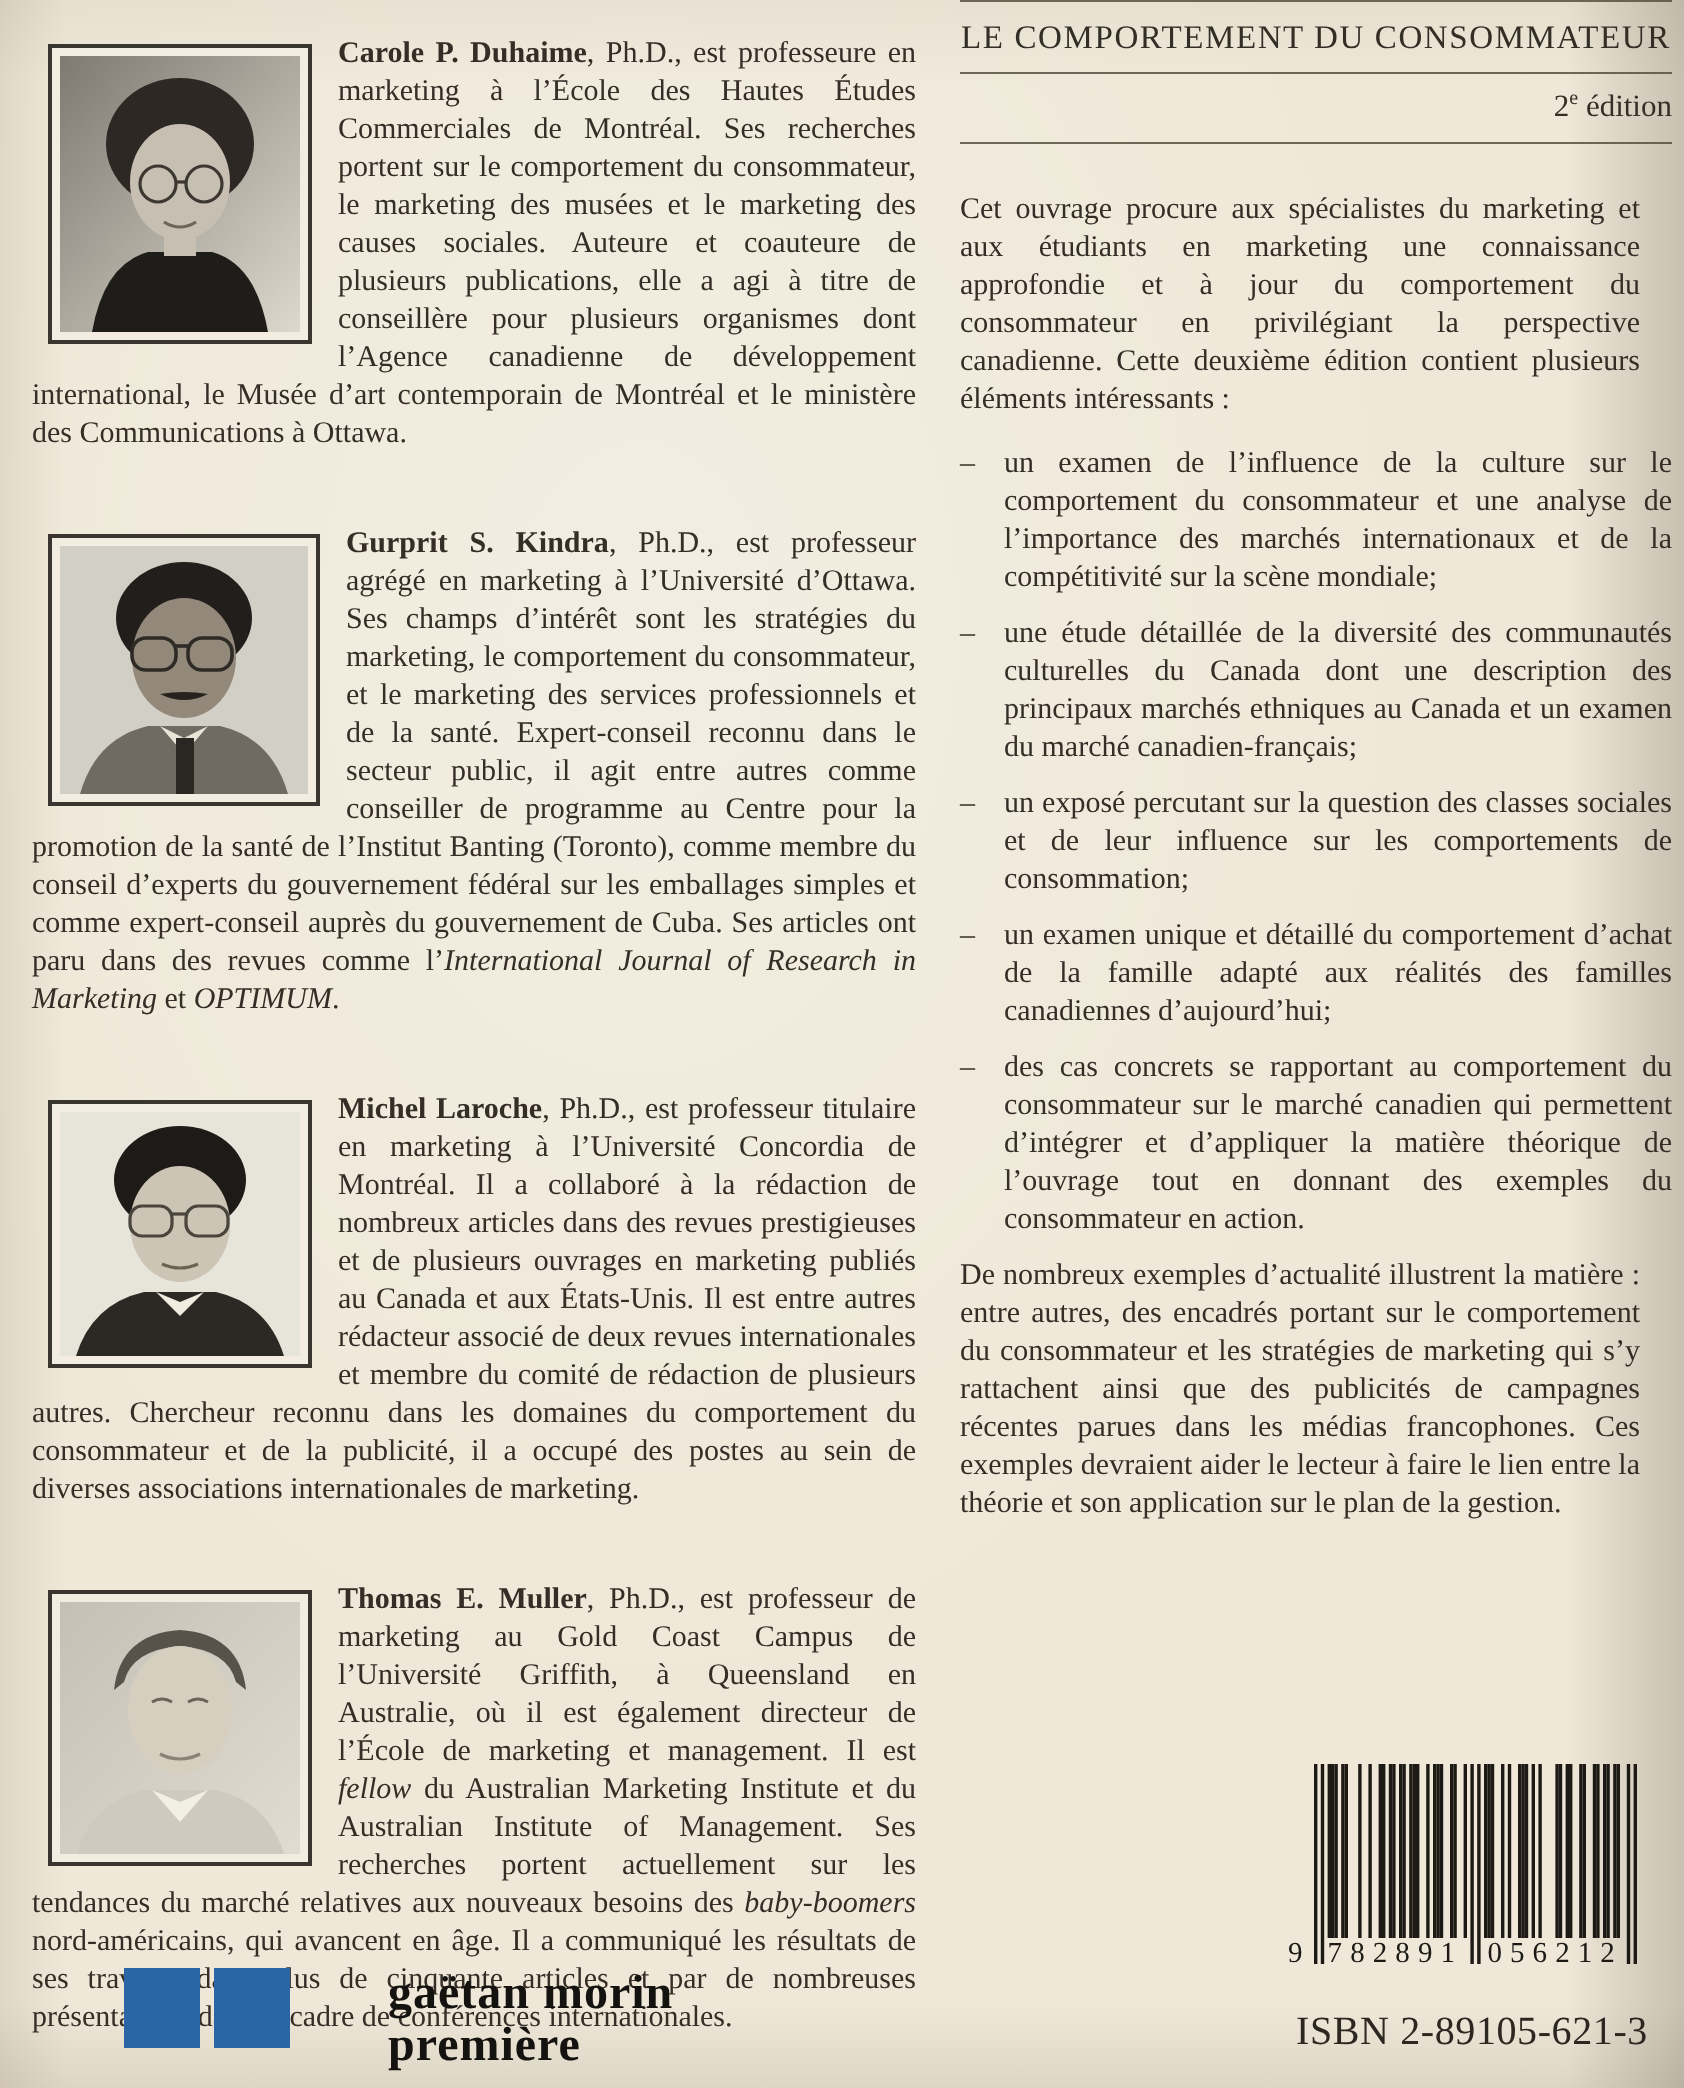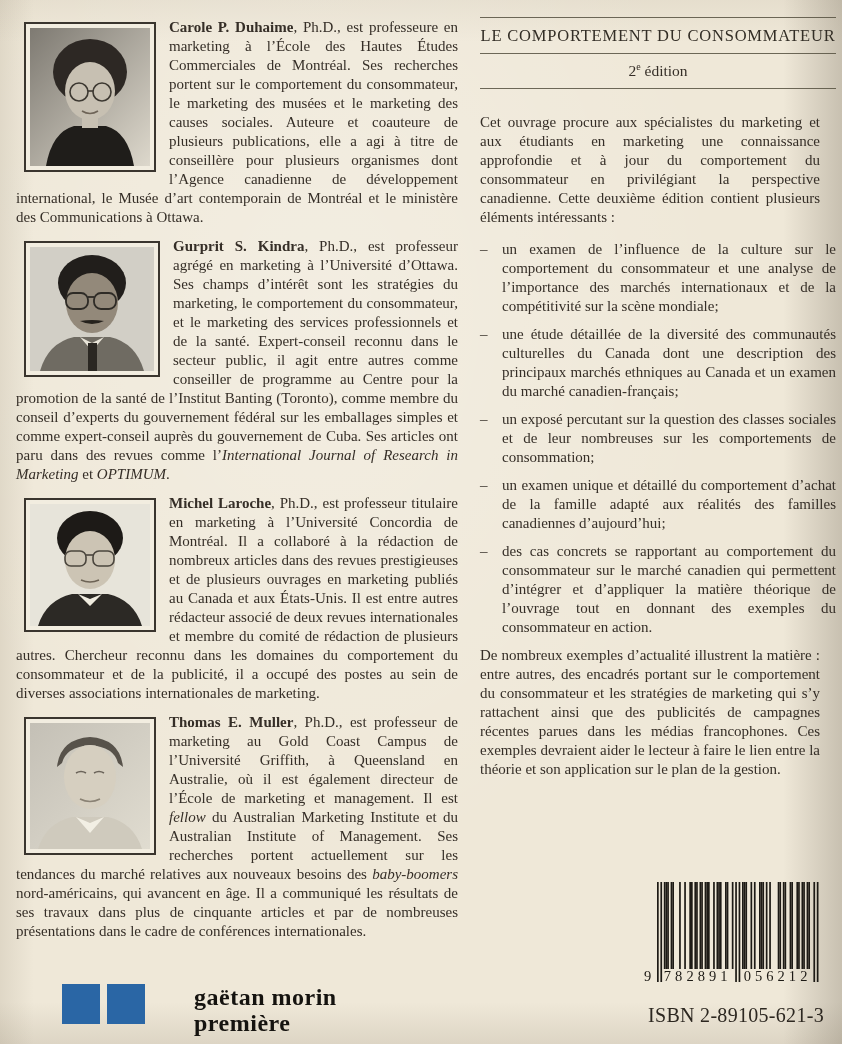--- a/index.html
+++ b/index.html
@@ -7,41 +7,41 @@
     position:relative;width:842px;height:1044px;overflow:hidden;
     background:
       radial-gradient(ellipse at 38% 30%, rgba(255,255,255,0.25) 0%, rgba(255,255,255,0) 55%),
       linear-gradient(90deg, rgba(80,65,40,0.10) 0%, rgba(0,0,0,0) 4%, rgba(0,0,0,0) 93%, rgba(60,50,35,0.22) 100%),
       linear-gradient(180deg, rgba(120,105,80,0.08) 0%, rgba(0,0,0,0) 4%, rgba(0,0,0,0) 96%, rgba(90,75,55,0.12) 100%),
       #efe8d8;
     font-family:"Liberation Serif","DejaVu Serif",serif;
     color:#352e27;
   }
   .left-col{position:absolute;left:16px;top:10px;width:442px;}
-  .right-col{position:absolute;left:480px;top:17px;width:356px;}
+  .right-col{position:absolute;left:480px;top:0;width:356px;}
   .bio{clear:left;}
-  .bio + .bio{margin-top:10px;}
+  .bio + .bio{margin-top:36px;}
   .photo{
     float:left;display:block;border:2px solid #3a352e;background:#f2ede0;
     padding:4px;margin:4px 13px 4px 8px;
   }
   .photo svg{display:block;}
   .biotext{
     margin:8px 0 0 0;font-size:15px;line-height:19px;text-align:justify;
     text-justify:inter-word;
   }
   .biotext .b{font-weight:bold;}
   .biotext .i, .i{font-style:italic;}
   .title-box{margin-bottom:24px;}
   .rule{height:1px;background:#55503f;opacity:.85;}
   .book-title{
     text-align:center;font-size:16.5px;letter-spacing:.8px;
     padding:8px 0 7px 0;color:#332e26;
   }
-  .edition{text-align:center;font-size:15.5px;padding:7px 0 8px 0;}
+  .edition{text-align:right;font-size:15.5px;padding:7px 0 8px 0;}
   .edition sup{font-size:10px;}
   .rpara{margin:0 16px 13px 0;font-size:15px;line-height:19px;text-align:justify;}
   .bullets{margin:2px 0 6px 0;}
   .bullet{display:flex;margin:0 0 9px 0;font-size:15px;line-height:19px;}
   .bullet .dash{width:22px;flex:0 0 22px;}
   .bullet .btxt{flex:1;text-align:justify;}
   .publisher{position:absolute;left:62px;top:984px;display:flex;align-items:flex-start;}
   .sq{width:38px;height:40px;display:inline-block;margin-right:7px;}
   .pubname{margin-left:42px;font-weight:bold;font-size:24px;line-height:26px;color:#15130f;letter-spacing:.5px;}
   .barcode-wrap{position:absolute;left:638px;top:882px;width:196px;text-align:center;}
@@ -151,21 +151,21 @@
         <div class="bullet" data-name="feature-bullet">
           <span class="dash" data-name="bullet-dash">–</span>
           <span class="btxt" data-name="bullet-text">un examen de l’influence de la culture sur le comportement du consommateur et une analyse de l’importance des marchés internationaux et de la compétitivité sur la scène mondiale;</span>
         </div>
         <div class="bullet" data-name="feature-bullet">
           <span class="dash" data-name="bullet-dash">–</span>
           <span class="btxt" data-name="bullet-text">une étude détaillée de la diversité des communautés culturelles du Canada dont une description des principaux marchés ethniques au Canada et un examen du marché canadien-français;</span>
         </div>
         <div class="bullet" data-name="feature-bullet">
           <span class="dash" data-name="bullet-dash">–</span>
-          <span class="btxt" data-name="bullet-text">un exposé percutant sur la question des classes sociales et de leur nombreuses sur les comportements de consommation;</span>
+          <span class="btxt" data-name="bullet-text">un exposé percutant sur la question des classes sociales et de leur influence sur les comportements de consommation;</span>
         </div>
         <div class="bullet" data-name="feature-bullet">
           <span class="dash" data-name="bullet-dash">–</span>
           <span class="btxt" data-name="bullet-text">un examen unique et détaillé du comportement d’achat de la famille adapté aux réalités des familles canadiennes d’aujourd’hui;</span>
         </div>
         <div class="bullet" data-name="feature-bullet">
           <span class="dash" data-name="bullet-dash">–</span>
           <span class="btxt" data-name="bullet-text">des cas concrets se rapportant au comportement du consommateur sur le marché canadien qui permettent d’intégrer et d’appliquer la matière théorique de l’ouvrage tout en donnant des exemples du consommateur en action.</span>
         </div>
       </div>

